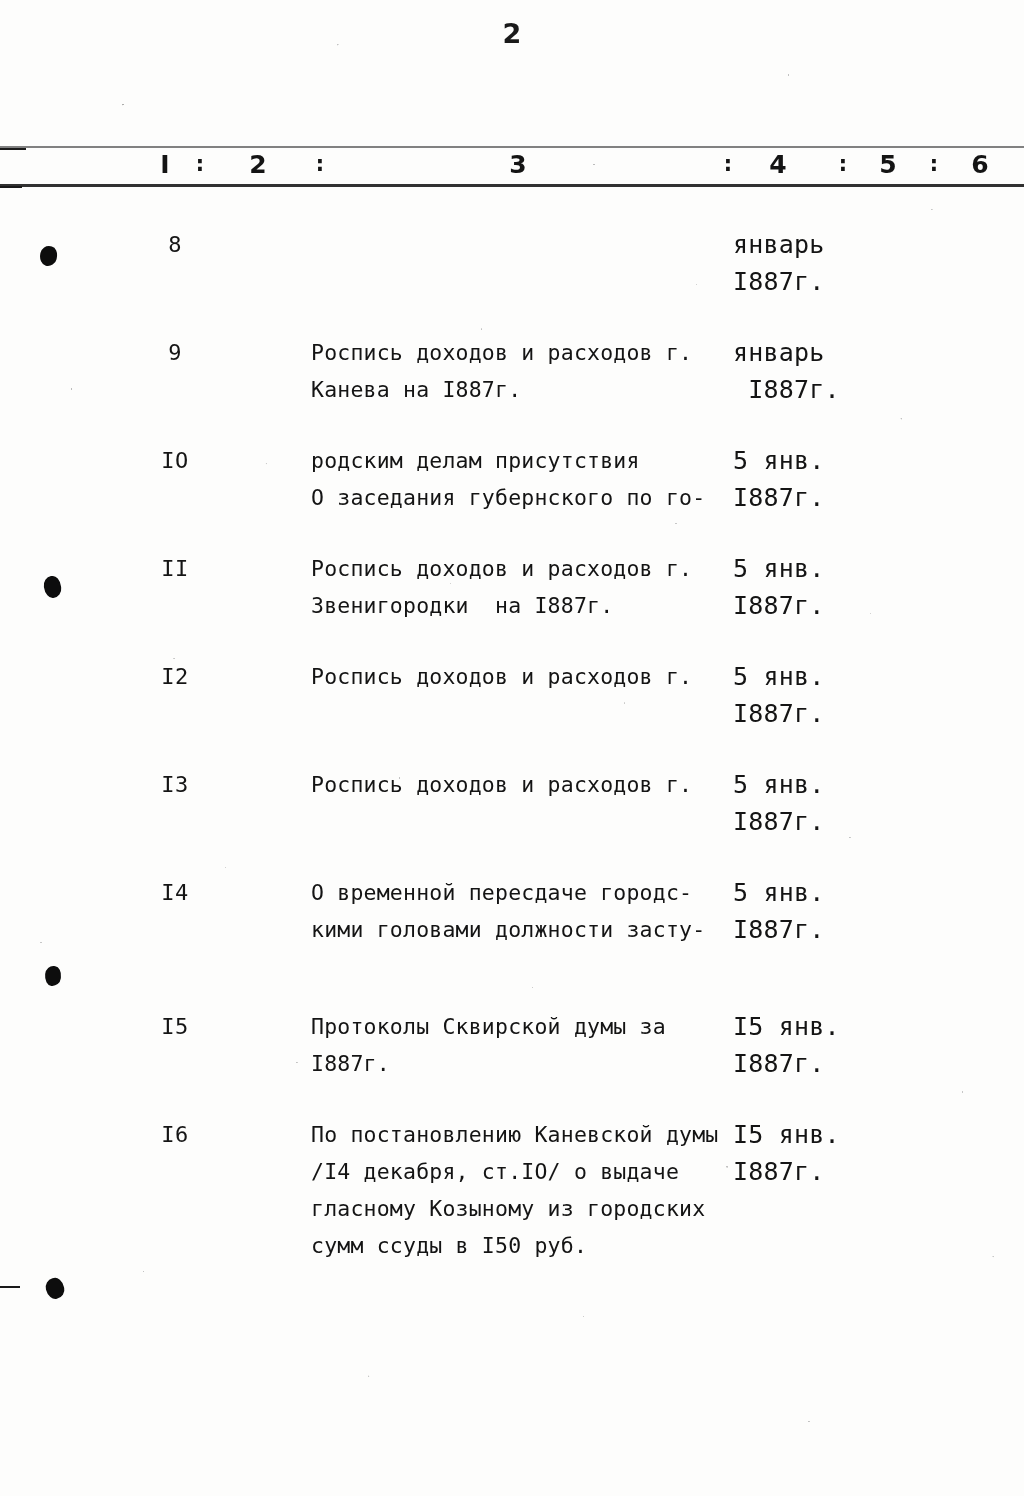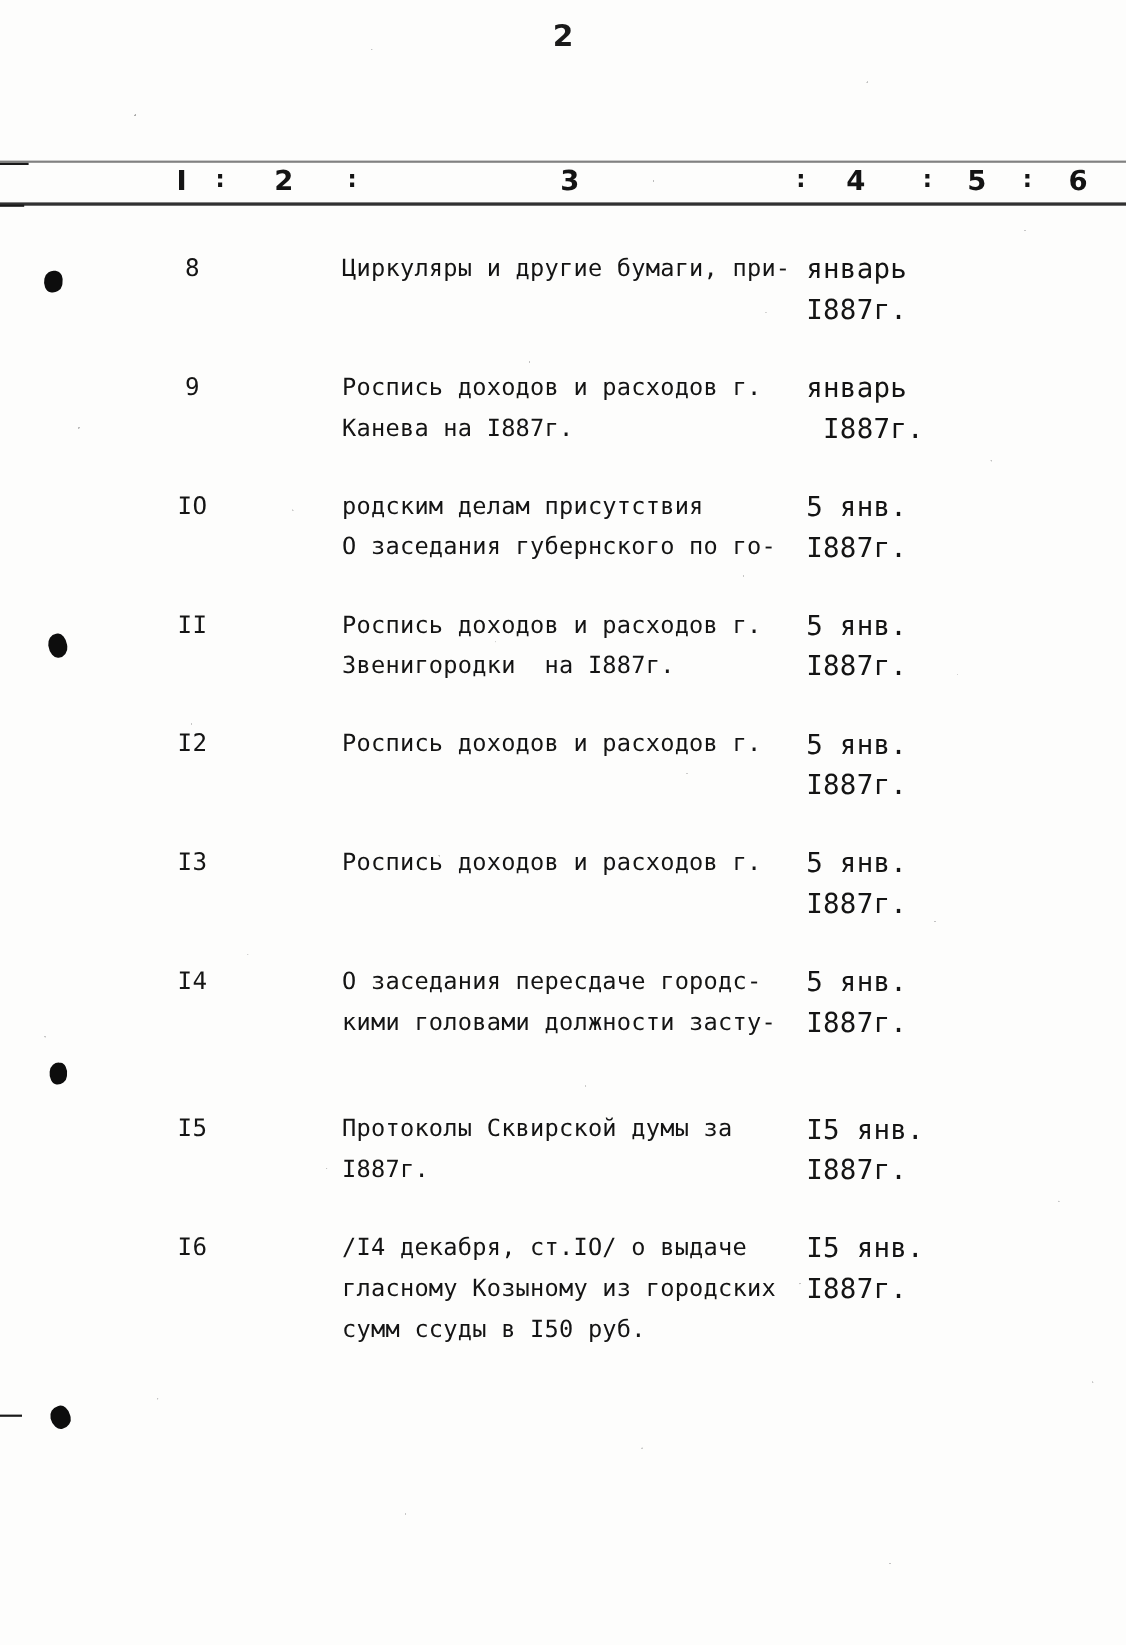--- a/index.html
+++ b/index.html
@@ -178,45 +178,45 @@
       <span class="ch-sep" style="left: 728px;">:</span>
       <span style="left: 778px;">4</span>
       <span class="ch-sep" style="left: 843px;">:</span>
       <span style="left: 888px;">5</span>
       <span class="ch-sep" style="left: 934px;">:</span>
       <span style="left: 980px;">6</span>
     </div>
 
   <div class="rows" id="rows">
       <div class="row-num" style="top: 0px;">8</div>
-      <div class="row-desc" style="top: -6px;"><span class="desc-line">Циркуляры и другие бумаги, при-</span></div>
+      <div class="row-desc" style="top: -6px;"></div>
       <div class="row-date" style="top: -6px;"><span class="date-line">январь</span><span class="date-line">I887г.</span></div>
       <div class="row-num" style="top: 108px;">9</div>
       <div class="row-desc" style="top: 102px;"><span class="desc-line">Роспись доходов и расходов г.</span><span class="desc-line">Канева на I887г.</span></div>
       <div class="row-date" style="top: 102px;"><span class="date-line">январь</span><span class="date-line"> I887г.</span></div>
       <div class="row-num" style="top: 216px;">IO</div>
       <div class="row-desc" style="top: 210px;"><span class="desc-line">родским делам присутствия</span><span class="desc-line">О заседания губернского по го-</span></div>
       <div class="row-date" style="top: 210px;"><span class="date-line">5 янв.</span><span class="date-line">I887г.</span></div>
       <div class="row-num" style="top: 324px;">II</div>
       <div class="row-desc" style="top: 318px;"><span class="desc-line">Роспись доходов и расходов г.</span><span class="desc-line">Звенигородки  на I887г.</span></div>
       <div class="row-date" style="top: 318px;"><span class="date-line">5 янв.</span><span class="date-line">I887г.</span></div>
       <div class="row-num" style="top: 432px;">I2</div>
       <div class="row-desc" style="top: 426px;"><span class="desc-line">Роспись доходов и расходов г.</span></div>
       <div class="row-date" style="top: 426px;"><span class="date-line">5 янв.</span><span class="date-line">I887г.</span></div>
       <div class="row-num" style="top: 540px;">I3</div>
       <div class="row-desc" style="top: 534px;"><span class="desc-line">Роспись доходов и расходов г.</span></div>
       <div class="row-date" style="top: 534px;"><span class="date-line">5 янв.</span><span class="date-line">I887г.</span></div>
       <div class="row-num" style="top: 648px;">I4</div>
-      <div class="row-desc" style="top: 642px;"><span class="desc-line">О заседания пересдаче городс-</span><span class="desc-line">кими головами должности засту-</span></div>
+      <div class="row-desc" style="top: 642px;"><span class="desc-line">О временной пересдаче городс-</span><span class="desc-line">кими головами должности засту-</span></div>
       <div class="row-date" style="top: 642px;"><span class="date-line">5 янв.</span><span class="date-line">I887г.</span></div>
       <div class="row-num" style="top: 782px;">I5</div>
       <div class="row-desc" style="top: 776px;"><span class="desc-line">Протоколы Сквирской думы за</span><span class="desc-line">I887г.</span></div>
       <div class="row-date" style="top: 776px;"><span class="date-line">I5 янв.</span><span class="date-line">I887г.</span></div>
       <div class="row-num" style="top: 890px;">I6</div>
-      <div class="row-desc" style="top: 884px;"><span class="desc-line">/I4 декабря, ст.IO/ о выдаче</span><span class="desc-line">гласному Козыному из городских</span><span class="desc-line">сумм ссуды в I50 руб.</span></div>
+      <div class="row-desc" style="top: 884px;"><span class="desc-line">По постановлению Каневской думы</span><span class="desc-line">/I4 декабря, ст.IO/ о выдаче</span><span class="desc-line">гласному Козыному из городских</span><span class="desc-line">сумм ссуды в I50 руб.</span></div>
       <div class="row-date" style="top: 884px;"><span class="date-line">I5 янв.</span><span class="date-line">I887г.</span></div>
     </div>
 
   <div id="blots">
       <div class="blot" style="left: 40px; top: 246px; width: 17px; height: 20px; transform: rotate(12deg);"></div>
       <div class="blot" style="left: 44px; top: 576px; width: 17px; height: 22px; transform: rotate(-8deg);"></div>
       <div class="blot" style="left: 45px; top: 966px; width: 16px; height: 20px; transform: rotate(6deg);"></div>
       <div class="blot" style="left: 46px; top: 1278px; width: 18px; height: 21px; transform: rotate(-14deg);"></div>
     </div>
   <div id="ticks">

